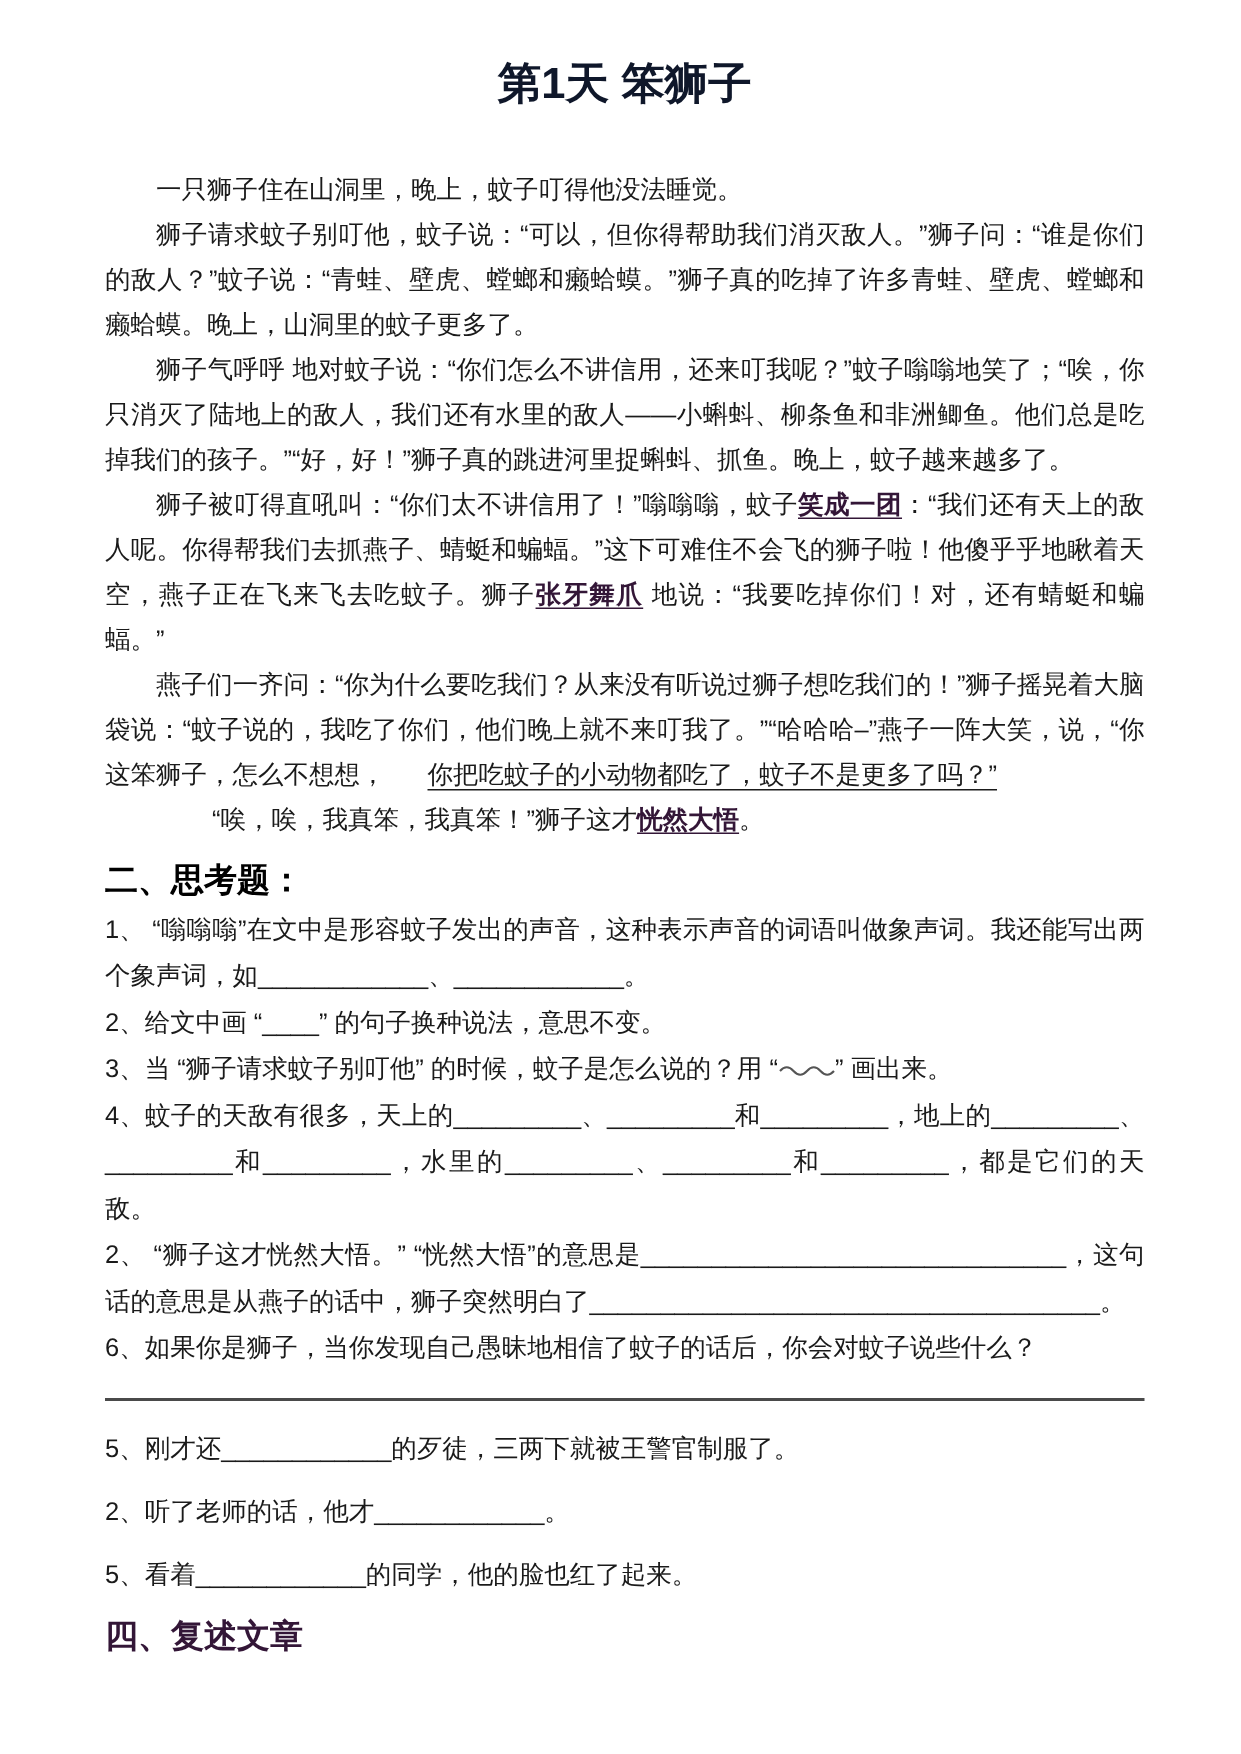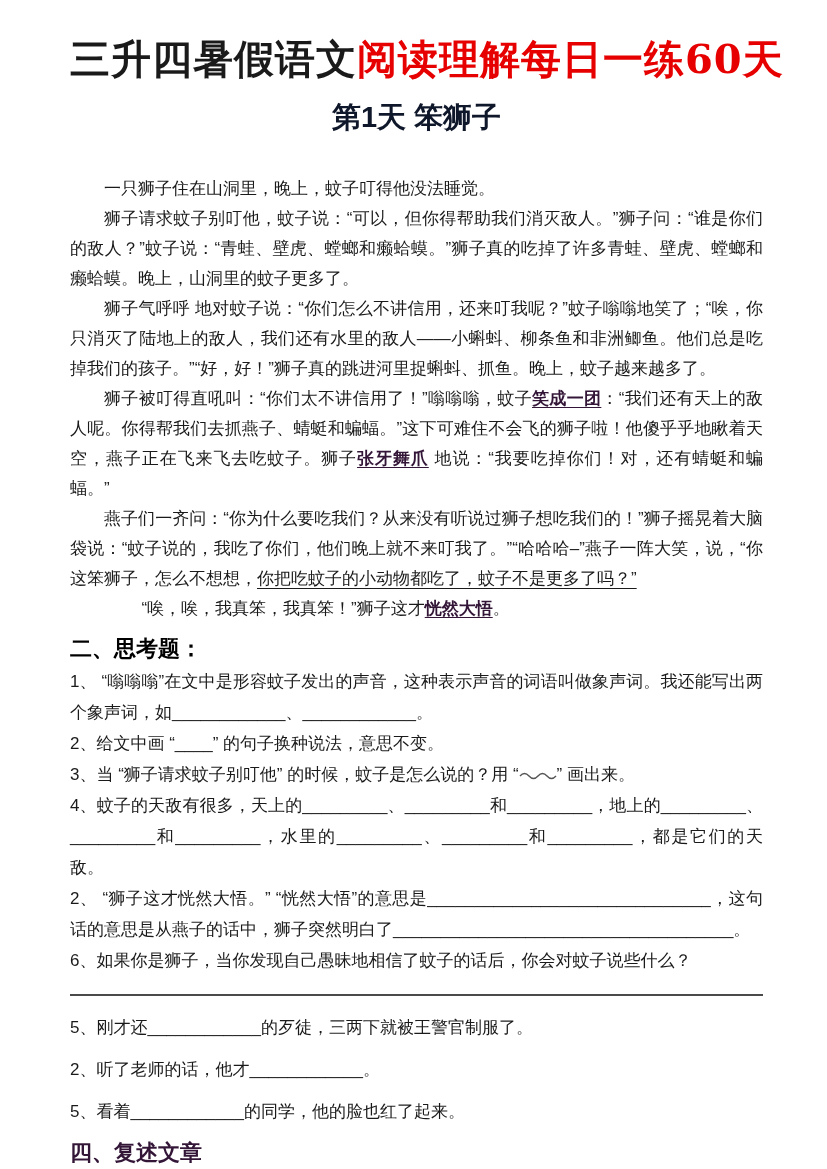--- a/index.html
+++ b/index.html
@@ -42,20 +42,21 @@
 
   .hl {
     color: #331637;
     font-weight: bold;
     text-decoration: underline;
     text-underline-offset: 3px;
   }
   .ul-sentence {
     text-decoration: underline;
     text-underline-offset: 4px;
+    margin-left: 28px;
   }
 
   .sec-heading {
     margin: 10px 0 2px 0;
     font-size: 22px;
     font-weight: bold;
     color: #000;
   }
   .sec-heading.purple { color: #331637; }
 
@@ -76,21 +77,20 @@
 
   .section3 .question { margin-bottom: 11px; }
   .section2 { margin-bottom: 2px; }
   .section4-heading { margin-top: 6px; }
 </style>
 </head>
 <body>
 
 <div class="page">
 
-  <h1 class="title"><span class="t-black">三升四暑假语文</span><span class="t-red">阅读理解每日一练60天</span></h1>
 
   <h2 class="subtitle">第1天 笨狮子</h2>
 
   <div class="story">
     <p>一只狮子住在山洞里，晚上，蚊子叮得他没法睡觉。</p>
     <p>狮子请求蚊子别叮他，蚊子说：“可以，但你得帮助我们消灭敌人。”狮子问：“谁是你们的敌人？”蚊子说：“青蛙、壁虎、螳螂和癞蛤蟆。”狮子真的吃掉了许多青蛙、壁虎、螳螂和癞蛤蟆。晚上，山洞里的蚊子更多了。</p>
     <p>狮子气呼呼 地对蚊子说：“你们怎么不讲信用，还来叮我呢？”蚊子嗡嗡地笑了；“唉，你只消灭了陆地上的敌人，我们还有水里的敌人——小蝌蚪、柳条鱼和非洲鲫鱼。他们总是吃掉我们的孩子。”“好，好！”狮子真的跳进河里捉蝌蚪、抓鱼。晚上，蚊子越来越多了。</p>
     <p><span>狮子被叮得直吼叫：“你们太不讲信用了！”嗡嗡嗡，蚊子</span><span class="hl">笑成一团</span><span>：“我们还有天上的敌人呢。你得帮我们去抓燕子、蜻蜓和蝙蝠。”这下可难住不会飞的狮子啦！他傻乎乎地瞅着天空，燕子正在飞来飞去吃蚊子。狮子</span><span class="hl">张牙舞爪</span><span> 地说：“我要吃掉你们！对，还有蜻蜓和蝙蝠。”</span></p>
     <p><span>燕子们一齐问：“你为什么要吃我们？从来没有听说过狮子想吃我们的！”狮子摇晃着大脑袋说：“蚊子说的，我吃了你们，他们晚上就不来叮我了。”“哈哈哈–”燕子一阵大笑，说，“你这笨狮子，怎么不想想，</span><span class="ul-sentence">你把吃蚊子的小动物都吃了，蚊子不是更多了吗？”</span></p>
     <p class="deep-indent"><span>“唉，唉，我真笨，我真笨！”狮子这才</span><span class="hl">恍然大悟</span><span>。</span></p>

